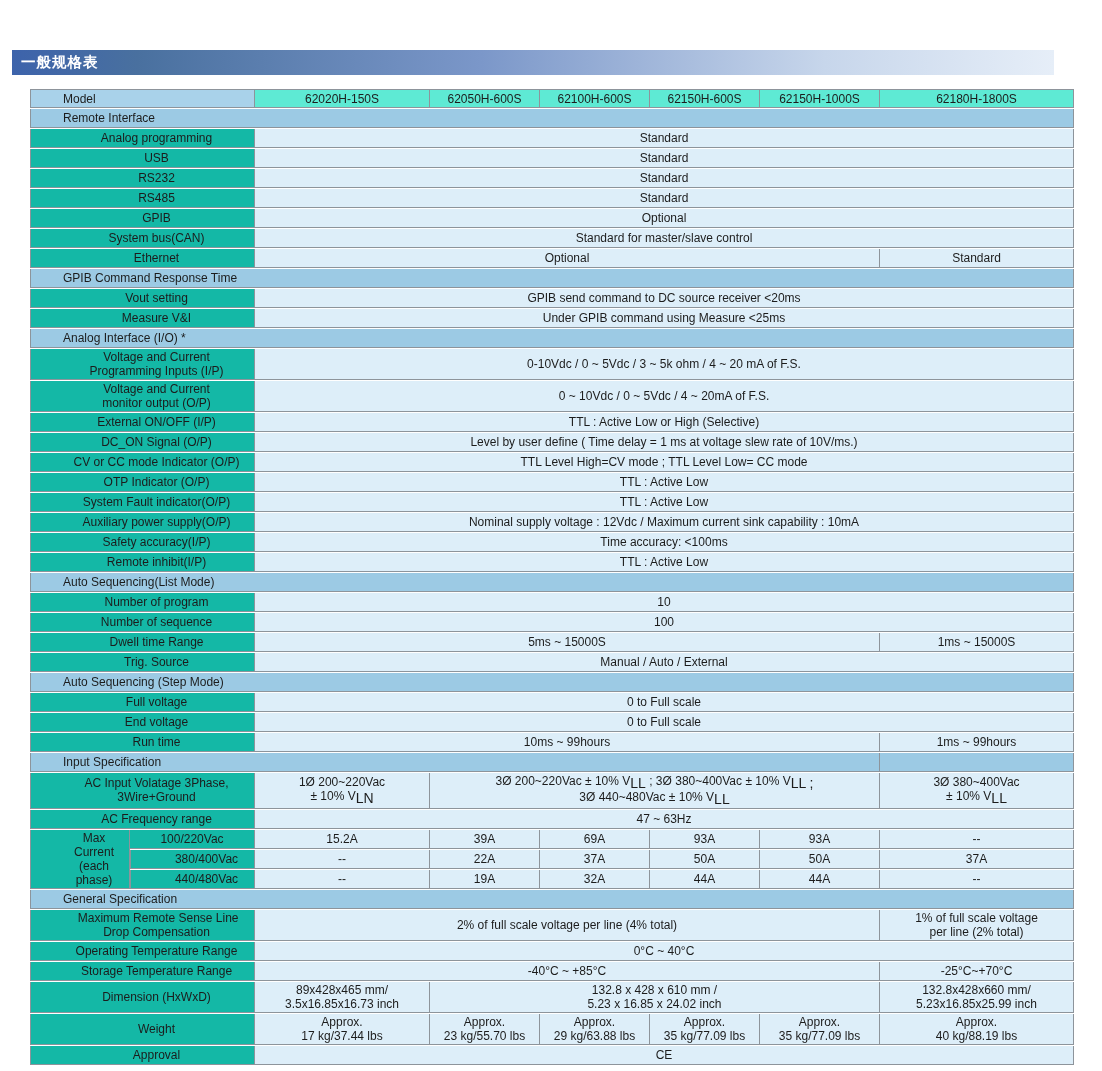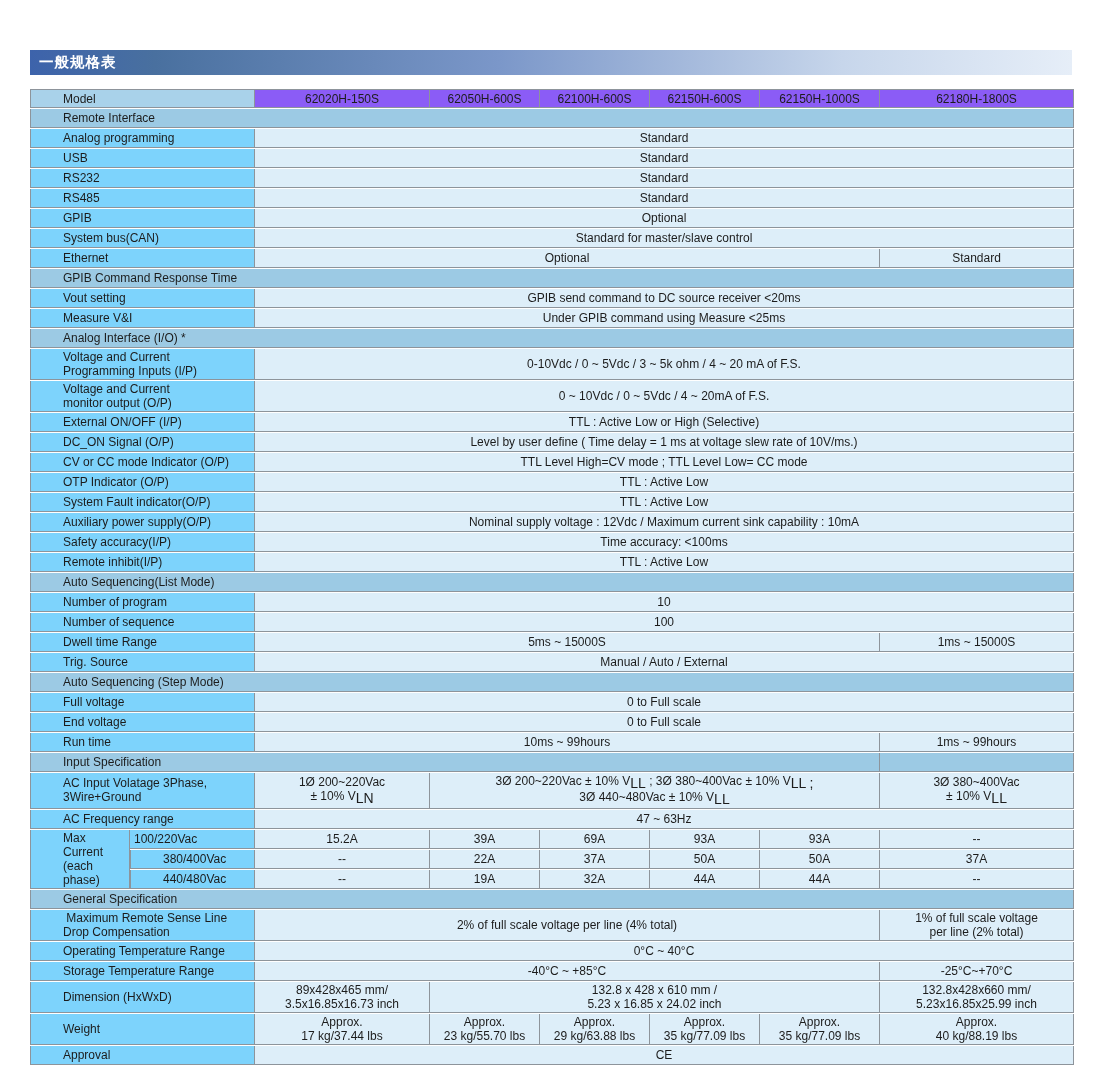--- a/index.html
+++ b/index.html
@@ -2,41 +2,41 @@
 <html><head>
 <meta charset="utf-8">
 <style>
   html,body{margin:0;padding:0;background:#ffffff;}
   body{
     width:1102px;height:1071px;overflow:hidden;
     font-family:"Liberation Sans","DejaVu Sans",sans-serif;
     -webkit-font-smoothing:antialiased;
   }
   .band{
-    margin:50px 0 0 30px;width:1042px;height:25px;
+    margin:50px 0 0 12px;width:1042px;height:25px;
     background:linear-gradient(90deg,#3d63ab 0%,#49709f 12%,#7b97c9 45%,#c7d6eb 78%,#e6eef8 100%);
     display:flex;align-items:center;box-sizing:border-box;padding-left:9px;
   }
   .band span{color:#ffffff;font-weight:bold;font-size:14.5px;letter-spacing:1px;}
   table{
     margin:13px 0 0 30px;width:1044px;
     border-collapse:separate;border-spacing:0 1px;table-layout:fixed;
   }
   td{
     box-sizing:border-box;
     border-right:1px solid #8d949b;border-bottom:1px solid #8d949b;
     padding:1px 4px;font-size:12px;line-height:14px;color:#1c1c1c;
     height:19px;vertical-align:middle;text-align:center;overflow:hidden;
   }
   td:first-child{border-left:1px solid #8d949b;padding-left:32px;}
   tr:first-child>td{border-top:1px solid #8d949b;}
   td.hl{background:#a9d2ea;text-align:left;}
-  td.hm{background:#8b5cf6;}
+  td.hm{background:#5eead4;}
   td.sec{background:#9ccae4;text-align:left;margin-top:12px;}
-  td.lbl{background:#7dd3fc;text-align:left;}
+  td.lbl{background:#14b8a6;text-align:center;}
   td.val{background:#ddeef9;}
   sub{font-size:14px;line-height:1;}
 </style>
 </head>
 <body>
 
 <div class="band">
   <span>一般规格表</span>
 </div>
 

